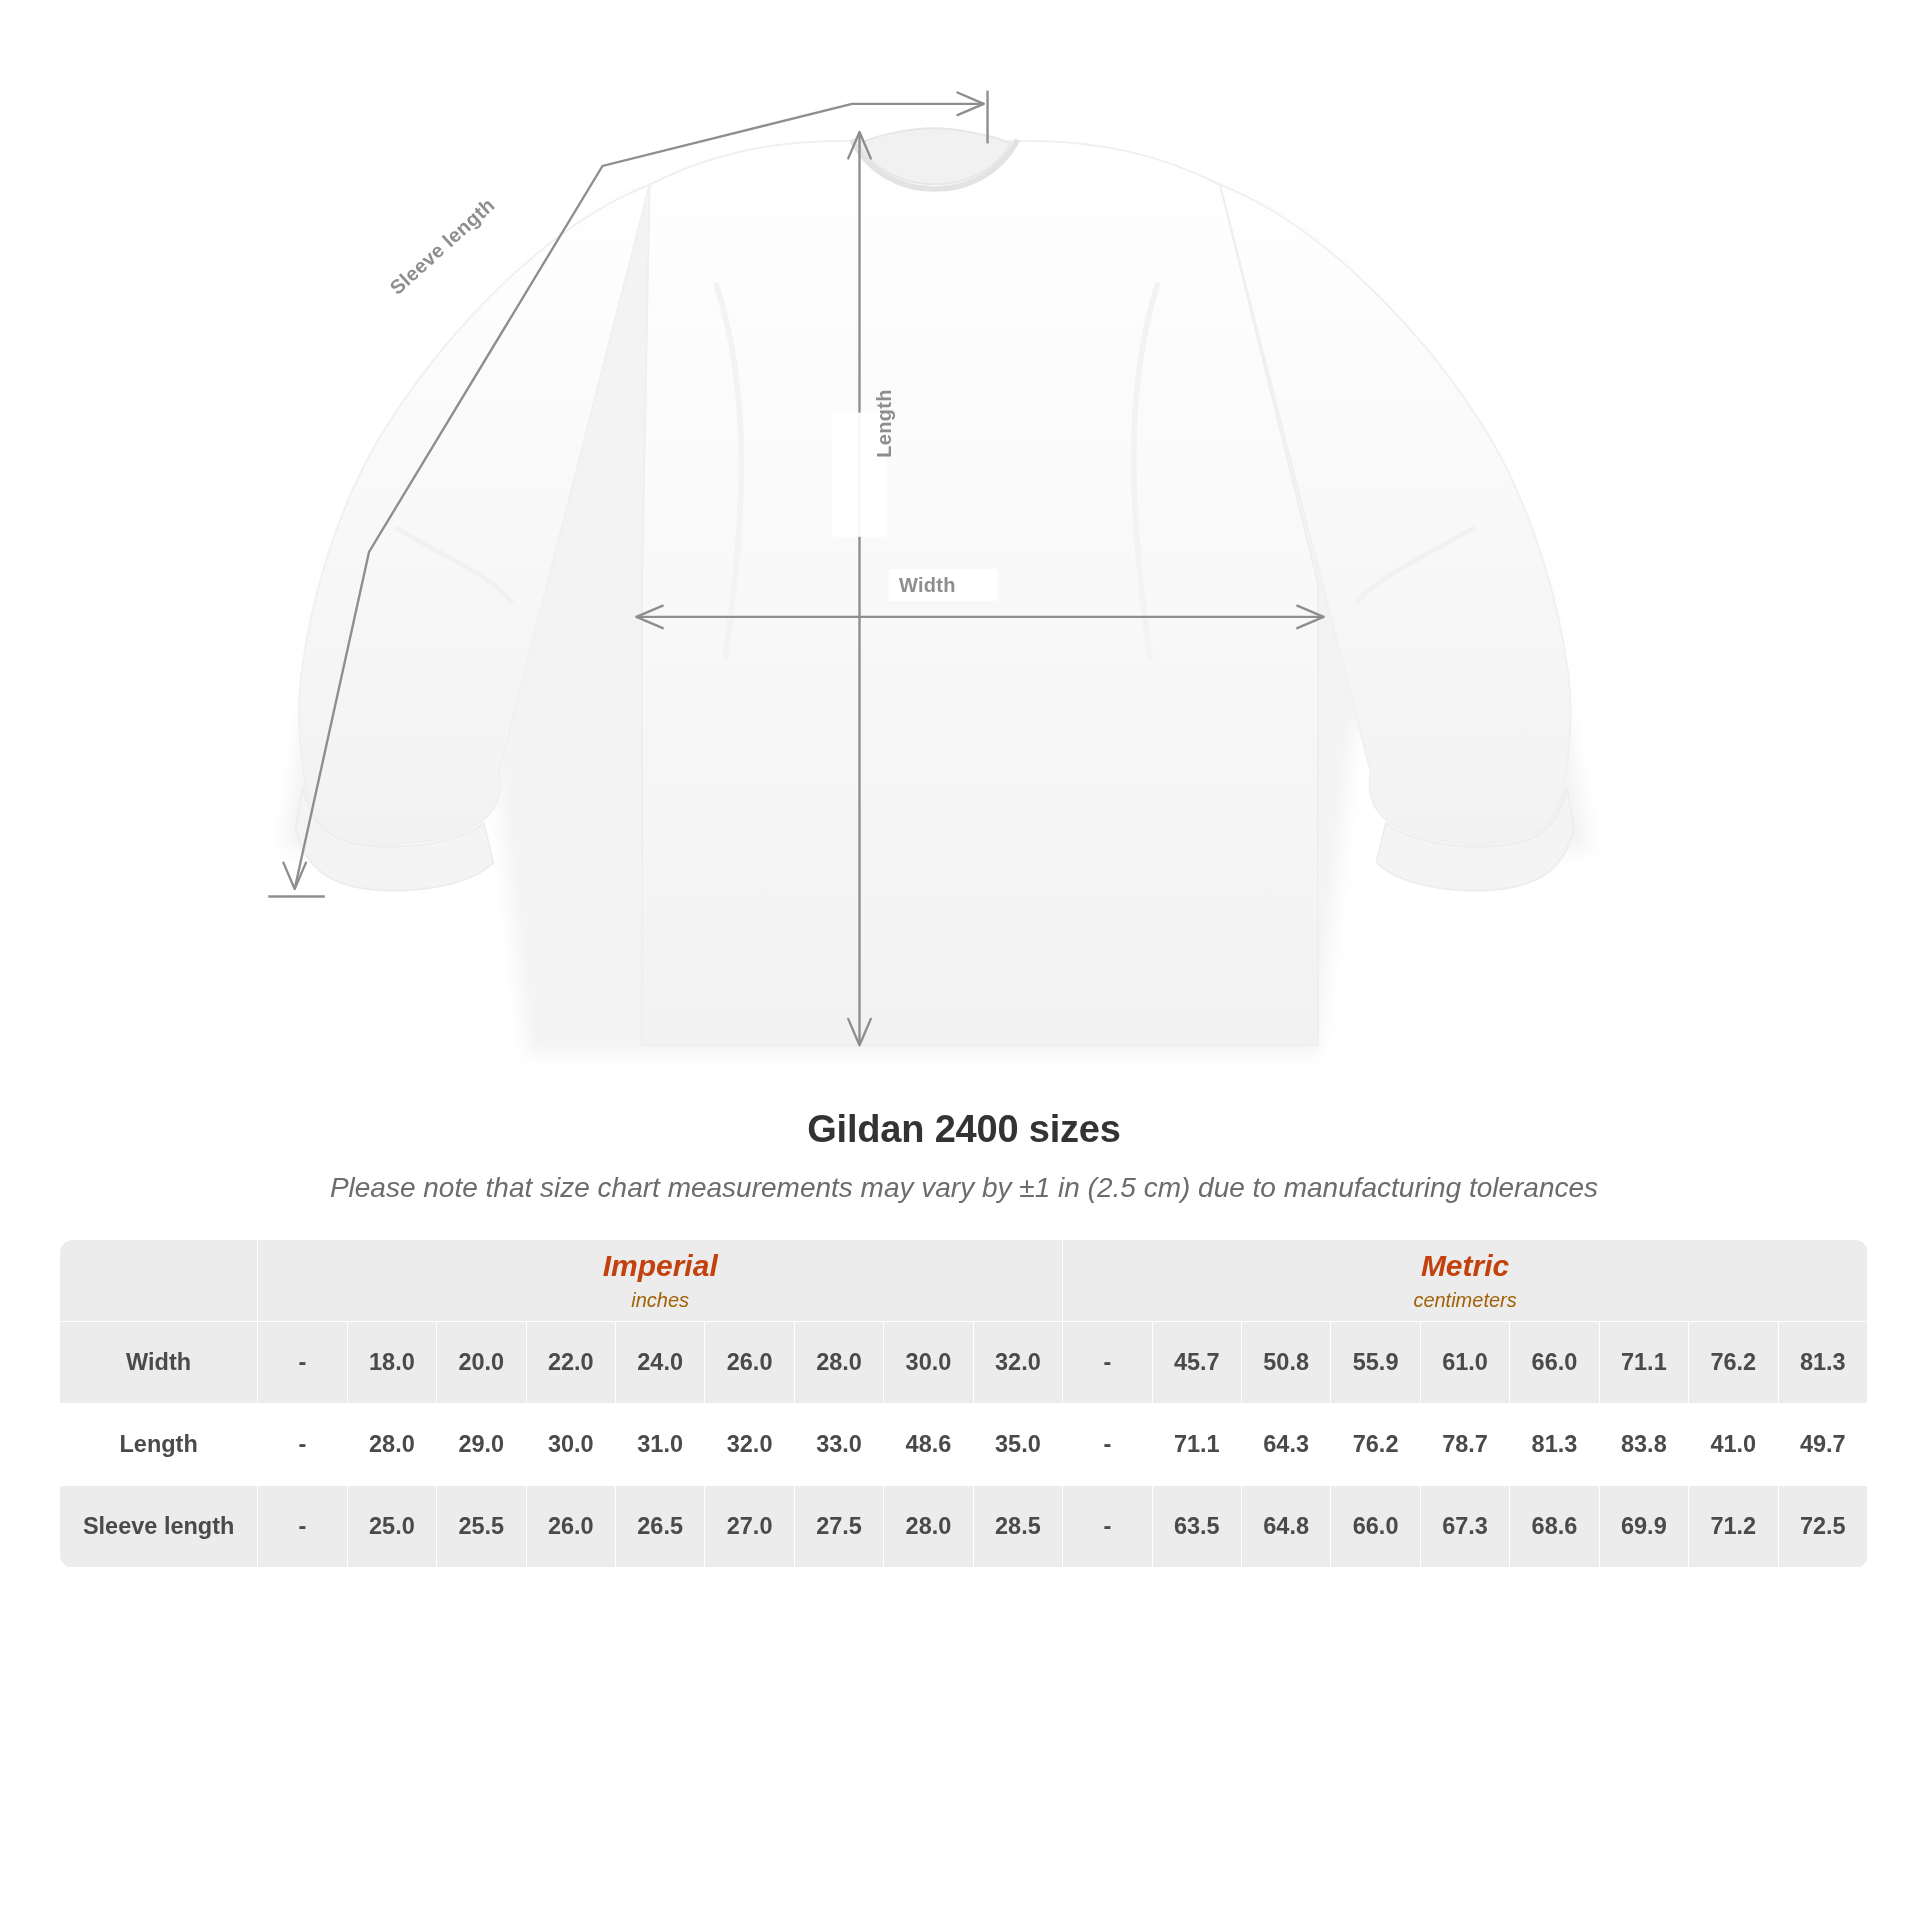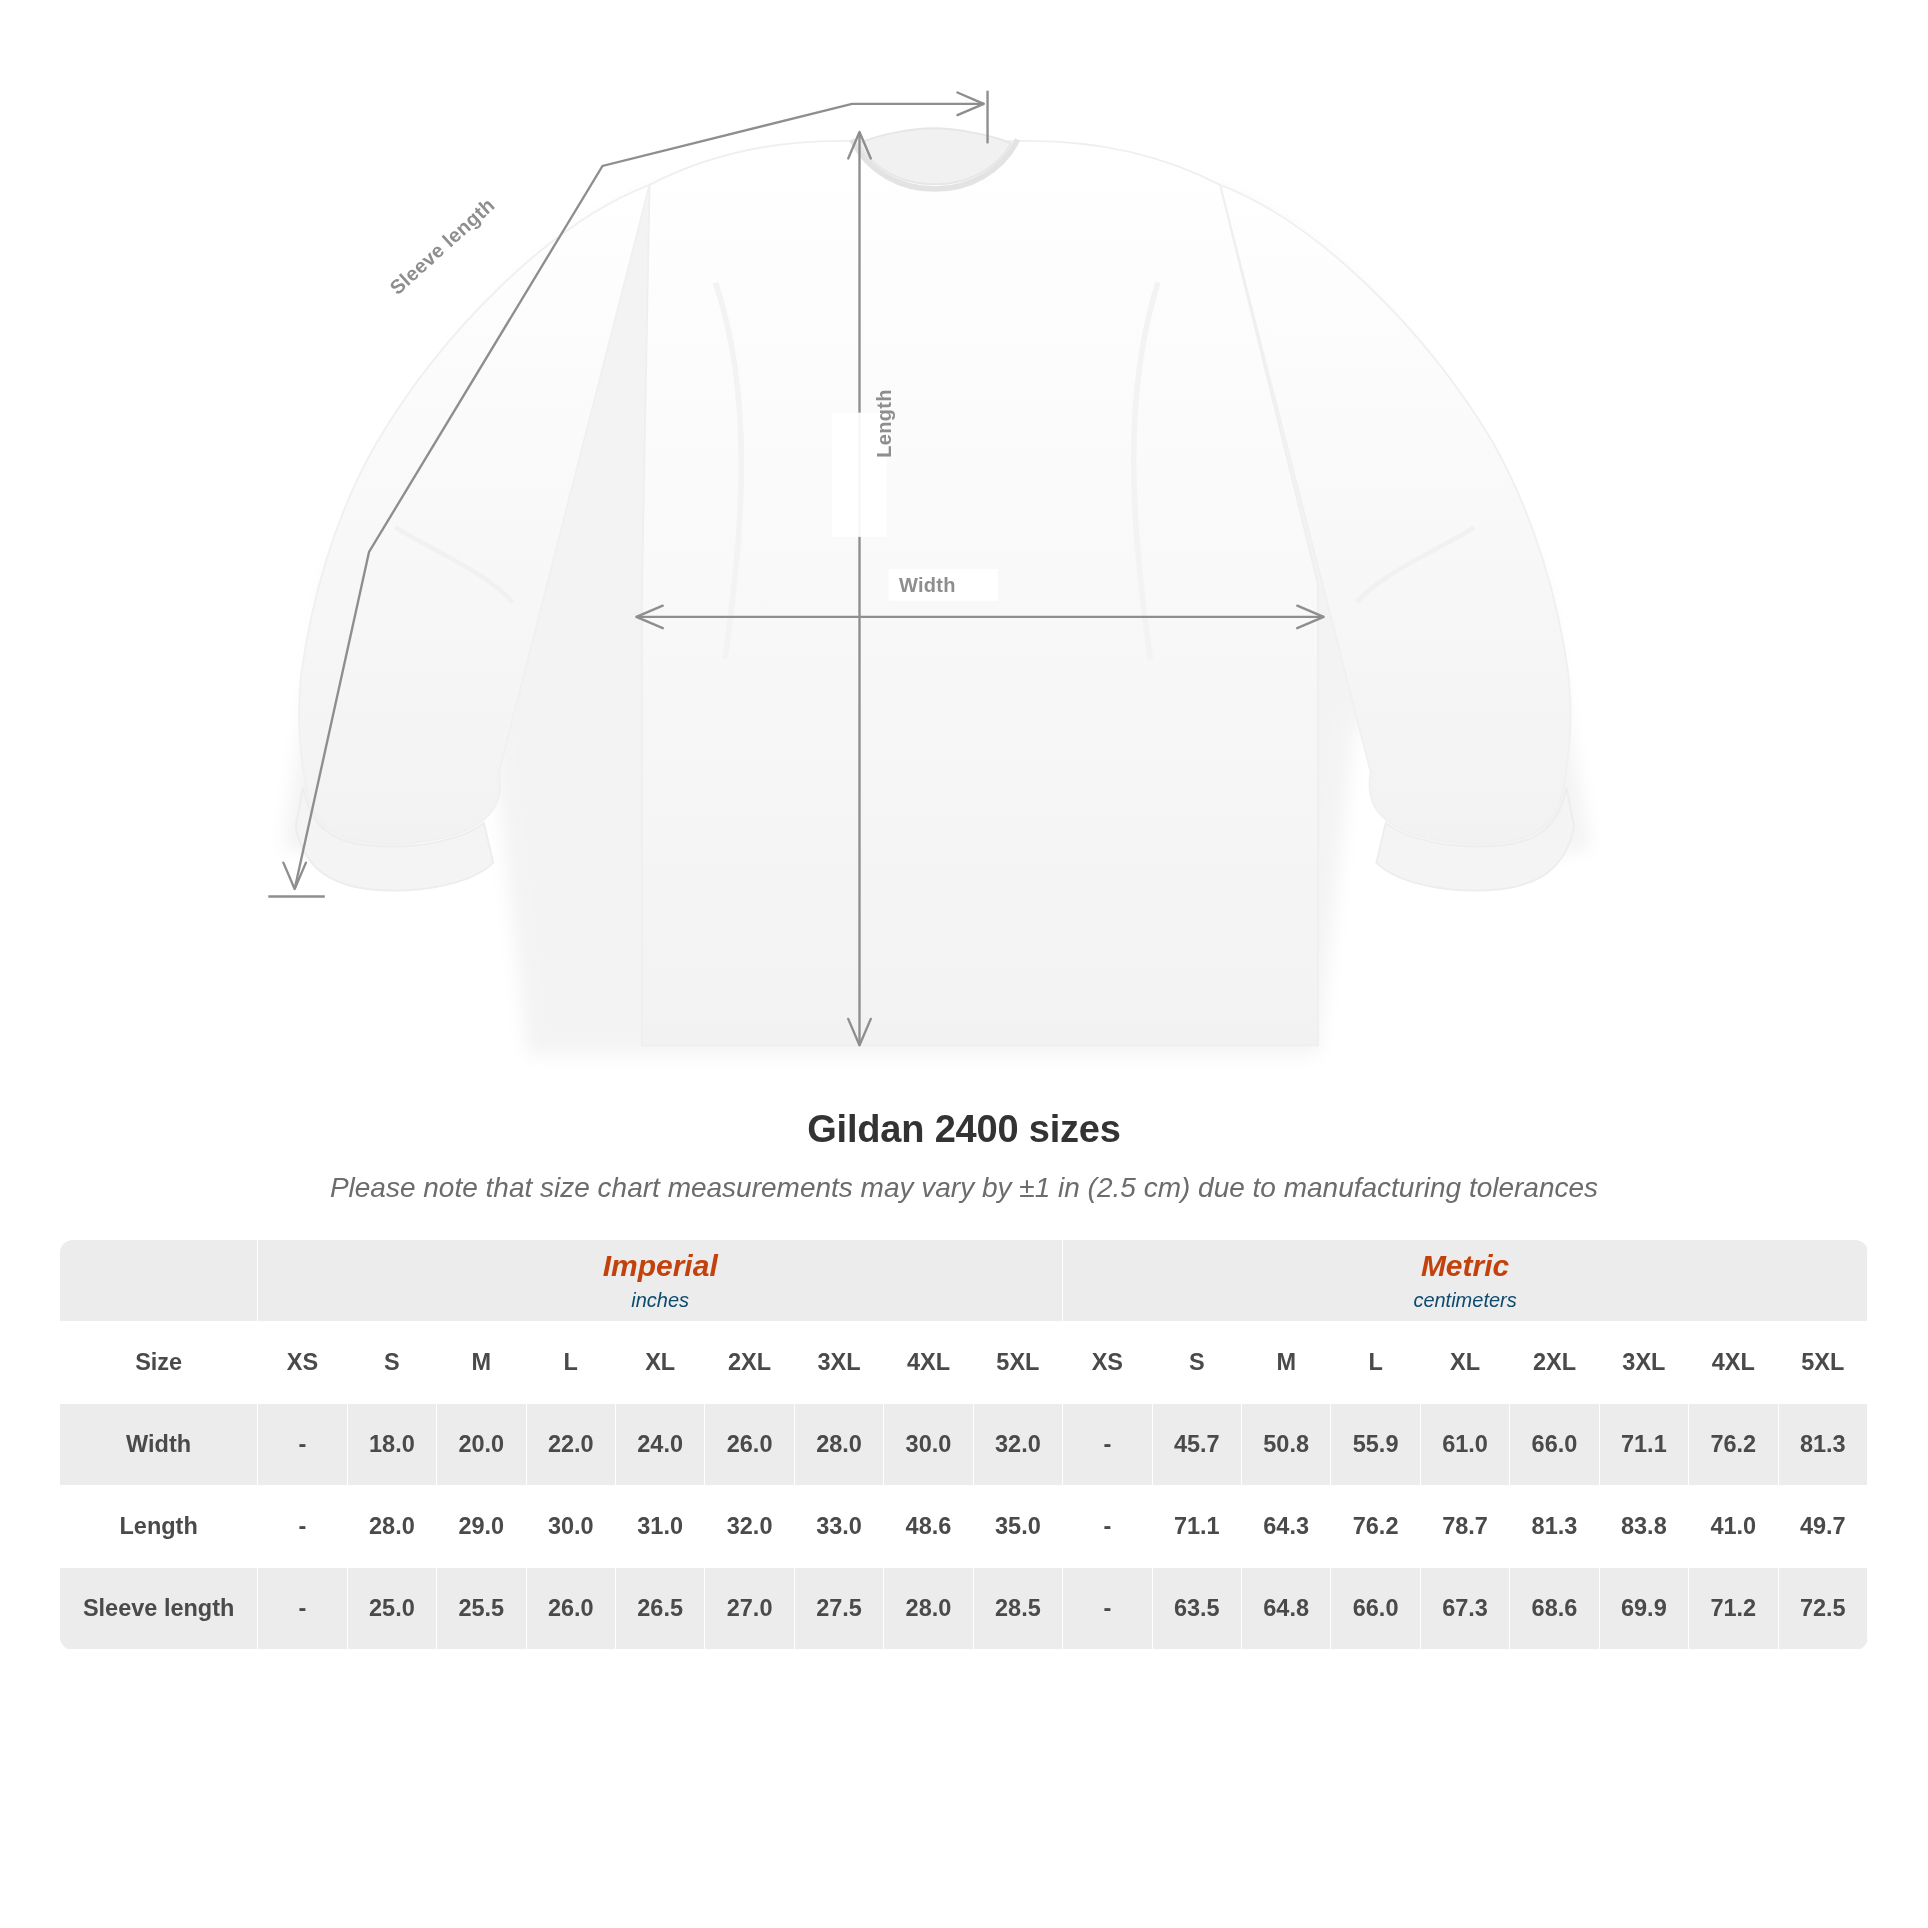--- a/index.html
+++ b/index.html
@@ -114,21 +114,21 @@
     font-style: italic;
     font-weight: bold;
     color: #c2410c;
     display: block;
     line-height: 1.15;
   }
   .unit-sub {
     font-size: 20px;
     font-style: italic;
     font-weight: normal;
-    color: #0c4a6e;
+    color: #a16207;
     display: block;
     margin-top: 5.6px;
   }
   .rowhead {
     font-size: 24.5px;
     font-weight: bold;
     color: #4a4a4a;
   }
   .size-head {
     font-size: 24.5px;
@@ -249,41 +249,20 @@
           <th class="corner"></th>
           <th class="unit-head" colspan="9">
             <span class="unit-name">Imperial</span>
             <span class="unit-sub">inches</span>
           </th>
           <th class="unit-head" colspan="9">
             <span class="unit-name">Metric</span>
             <span class="unit-sub">centimeters</span>
           </th>
         </tr>
-        <tr class="row-alt">
-          <th class="rowhead">Size</th>
-          <th class="size-head">XS</th>
-          <th class="size-head">S</th>
-          <th class="size-head">M</th>
-          <th class="size-head">L</th>
-          <th class="size-head">XL</th>
-          <th class="size-head">2XL</th>
-          <th class="size-head">3XL</th>
-          <th class="size-head">4XL</th>
-          <th class="size-head">5XL</th>
-          <th class="size-head">XS</th>
-          <th class="size-head">S</th>
-          <th class="size-head">M</th>
-          <th class="size-head">L</th>
-          <th class="size-head">XL</th>
-          <th class="size-head">2XL</th>
-          <th class="size-head">3XL</th>
-          <th class="size-head">4XL</th>
-          <th class="size-head">5XL</th>
-        </tr>
       </thead>
       <tbody>
         <tr class="row-band">
           <td class="rowhead">Width</td>
           <td>-</td>
           <td>18.0</td>
           <td>20.0</td>
           <td>22.0</td>
           <td>24.0</td>
           <td>26.0</td>

